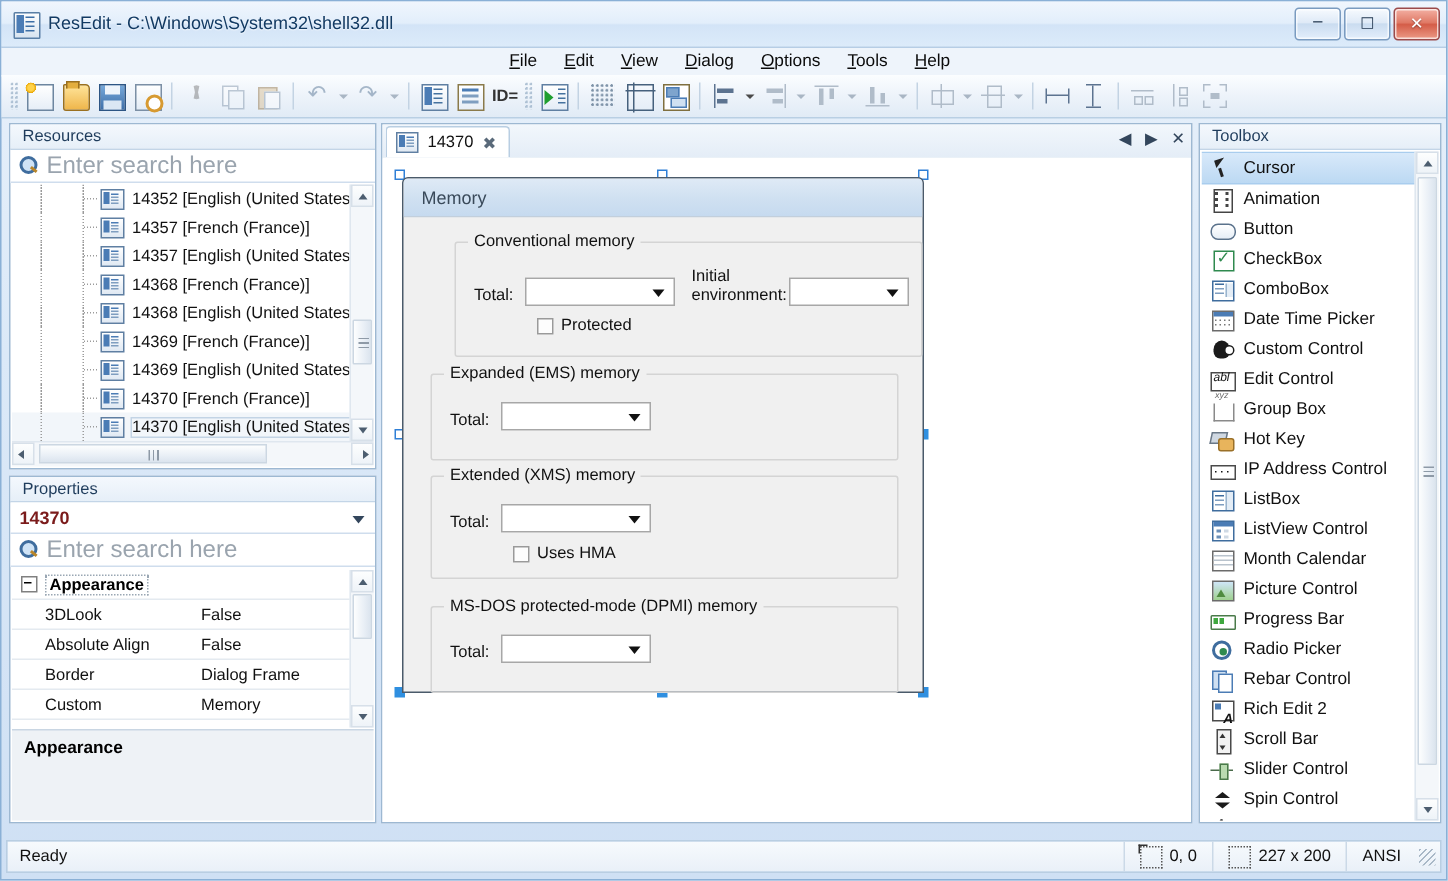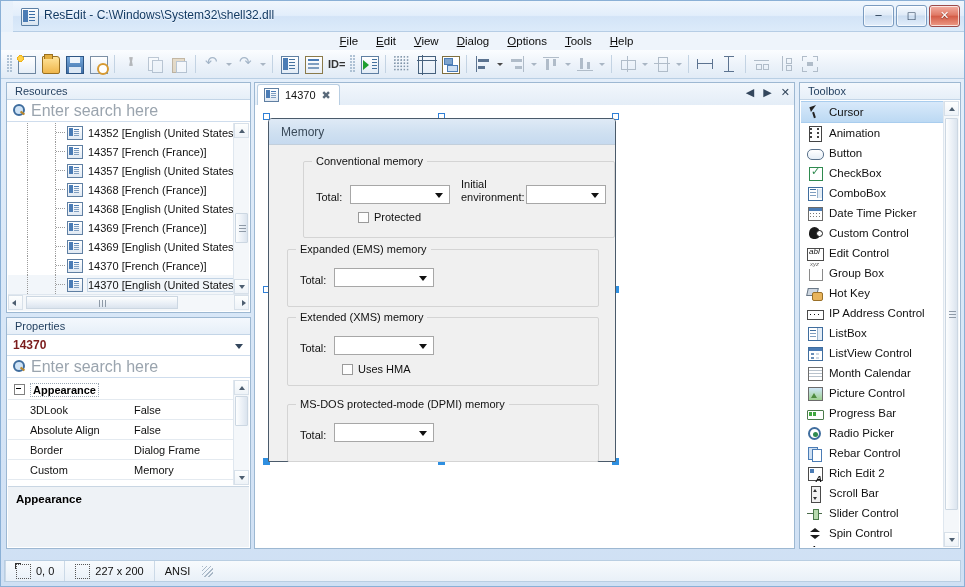--- a/index.html
+++ b/index.html
@@ -12,21 +12,21 @@
   }
   #app{
     position:absolute;left:0;top:0;width:965px;height:587px;
     background:linear-gradient(180deg,#e8f1fb 0%,#dbe9f8 40%,#cfe0f4 100%);
     border:1px solid #8ab0d6;
     box-sizing:border-box;
   }
 
   
   .titlebar{
-    position:absolute;left:12px;top:0;right:0;height:30px;
+    position:absolute;left:0;top:0;right:0;height:30px;
     background:linear-gradient(180deg,#f0f6fd 0%,#e2eefb 48%,#d3e4f7 52%,#dcebfa 100%);
     border-bottom:1px solid #b6cde5;
   }
   .title-ico{
     position:absolute;left:8px;top:7px;width:16px;height:16px;
     background:linear-gradient(180deg,#fdfdfd,#d8e4f0);
     border:1px solid #5a7fa5;border-radius:1px;
   }
   .title-ico:before{
     content:"";position:absolute;left:1px;top:1px;width:5px;height:12px;
@@ -948,20 +948,21 @@
             <span class="grip"></span>
           </div>
         <div class="arrow dn">
             <i></i>
           </div>
       </div>
     </div>
   </div>
 
   <div class="statusbar">
+    <div class="sb-main">Ready</div>
     <div class="sb-cell">
       <span class="sb-ico pos"></span>
       <span>0, 0</span>
     </div>
     <div class="sb-cell">
       <span class="sb-ico size"></span>
       <span>227 x 200</span>
     </div>
     <div class="sb-cell">
       <span>ANSI</span>

